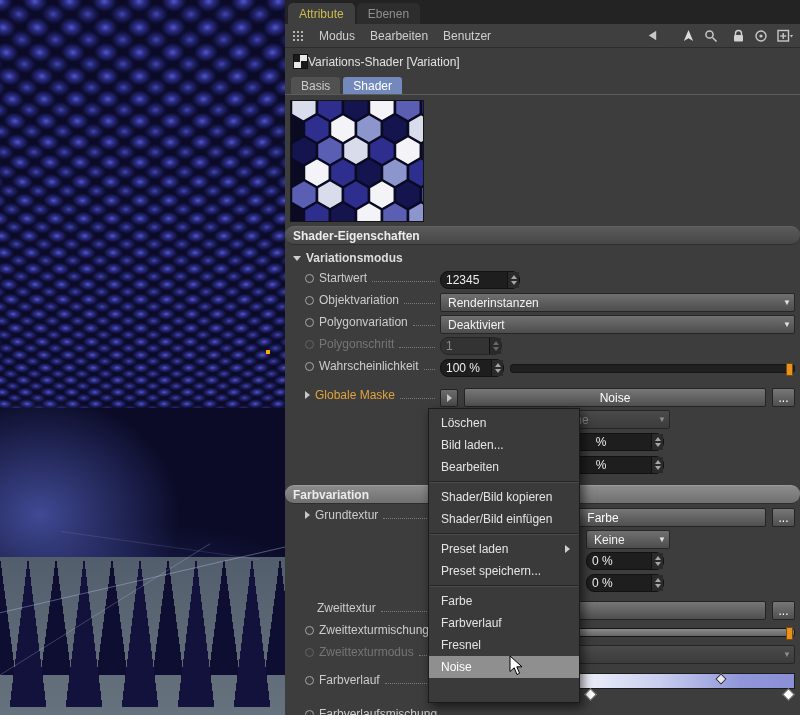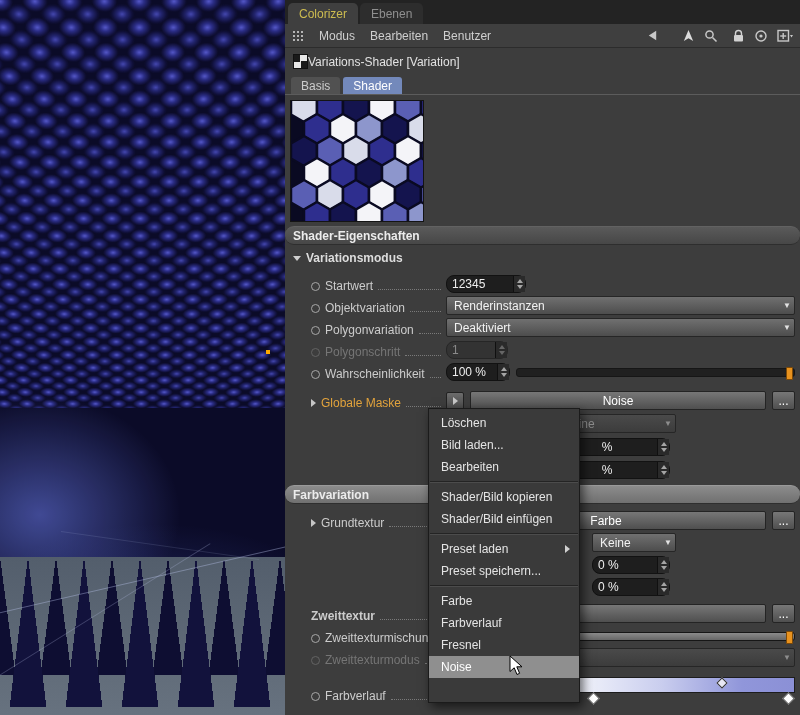--- a/index.html
+++ b/index.html
@@ -43,38 +43,38 @@
   .subtabs{height:19px;display:flex;align-items:flex-end;padding-left:6px;gap:3px;border-bottom:1px solid #5c5c5c;}
   .stab{height:17px;padding:0 10px;display:flex;align-items:center;border-radius:3px 3px 0 0;}
   .stab.basis{background:#515151;color:#cccccc;}
   .stab.shader{background:#7389bb;color:#ffffff;}
   .preview{position:absolute;left:5px;top:100px;width:132px;height:120px;border:1px solid #141414;background:#0a0a22;}
   .rows{position:absolute;left:0;top:226px;right:0;}
   .sect{height:17px;background:linear-gradient(#5a5a5a,#474747);border-top:1px solid #626262;border-bottom:1px solid #2e2e2e;color:#ececec;font-weight:bold;display:flex;align-items:center;padding-left:8px;border-radius:9px;}
   .sect.light{background:linear-gradient(#8c8c8c,#707070);border-top-color:#9a9a9a;}
   .group{display:flex;align-items:center;height:18px;padding-left:8px;color:#dddddd;font-weight:bold;gap:5px;}
   .tri-d{width:0;height:0;border-left:4px solid transparent;border-right:4px solid transparent;border-top:5px solid #cfcfcf;}
-  .prow{display:flex;align-items:flex-end;height:22px;padding:0 5px 0 26px;}
+  .prow{display:flex;align-items:flex-start;height:22px;padding:0 5px 0 20px;}
   .prow.h23{height:23px;}
   .label-area{display:flex;align-items:center;flex:0 0 135px;min-width:0;color:#cccccc;}
   .label-area.dis{color:#757575;}
   .adot{width:7px;height:7px;border:1px solid #a8a8a8;border-radius:50%;margin-right:5px;flex:none;}
   .adot.dis{border-color:#646464;}
   .exp{width:0;height:0;border-top:4px solid transparent;border-bottom:4px solid transparent;border-left:5px solid #c6c6c6;margin-right:5px;flex:none;}
   .lead{flex:1;height:0;border-bottom:1px dotted #7a7a7a;margin:0 5px;position:relative;top:3px;min-width:4px;}
   .widgets{flex:1;display:flex;align-items:center;gap:6px;min-width:0;}
   .numfield{display:flex;align-items:center;background:#1e1e1e;border:1px solid #121212;border-radius:8px;height:16px;color:#eeeeee;}
   .numfield .val{flex:1;padding:0 5px;white-space:nowrap;overflow:hidden;}
   .numfield.ctr .val{text-align:center;}
   .numfield.dis{background:#333333;color:#8a8a8a;border-color:#262626;}
   .stepper{width:11px;align-self:stretch;border-left:1px solid #101010;display:flex;flex-direction:column;align-items:center;justify-content:center;gap:2px;background:#2a2a2a;}
   .tu{width:0;height:0;border-left:3px solid transparent;border-right:3px solid transparent;border-bottom:4px solid #a5a5a5;}
   .td{width:0;height:0;border-left:3px solid transparent;border-right:3px solid transparent;border-top:4px solid #a5a5a5;}
   .dis .tu{border-bottom-color:#666;}.dis .td{border-top-color:#666;}
-  .dropdown{display:flex;align-items:center;background:linear-gradient(#707070,#4d4d4d);border:1px solid #262626;border-radius:2px;height:17px;color:#f2f2f2;margin-top:12px;}
+  .dropdown{display:flex;align-items:center;background:linear-gradient(#707070,#4d4d4d);border:1px solid #262626;border-radius:2px;height:17px;color:#f2f2f2;}
   .dropdown .val{flex:1;padding:0 7px;white-space:nowrap;overflow:hidden;}
   .dropdown .arr{width:14px;text-align:center;font-size:8px;color:#e2e2e2;flex:none;}
   .dropdown.dis{background:linear-gradient(#4a4a4a,#3c3c3c);color:#8d8d8d;}
   .dropdown.dis .arr{color:#8d8d8d;}
   .btn{display:flex;align-items:center;justify-content:center;background:linear-gradient(#777777,#4f4f4f);border:1px solid #242424;border-radius:2px;height:17px;color:#ffffff;white-space:nowrap;}
   .abtn{width:16px;height:16px;flex:none;background:linear-gradient(#6c6c6c,#494949);border:1px solid #222;border-radius:2px;display:flex;align-items:center;justify-content:center;}
   .abtn .exp{margin:0;}
   .more{flex:0 0 21px;}
   .grow1{flex:1;}
   .slider{flex:1;height:7px;background:#202020;border:1px solid #161616;border-radius:3px;position:relative;}
@@ -107,21 +107,21 @@
     <div class="vp-floor"></div>
     <div class="vp-line" style="width:320px;left:-20px;top:580px;transform:rotate(-13deg);"></div>
     <div class="vp-line" style="width:260px;left:-30px;top:612px;transform:rotate(-32deg);opacity:.7;"></div>
     <div class="vp-line" style="width:200px;left:60px;top:545px;transform:rotate(8deg);opacity:.35;"></div>
     <div class="vp-dot" style="left:266px;top:350px;"></div>
   </div>
 
   <div class="panel">
 
     <div class="toptabs">
-      <div class="ttab active">Colorizer</div>
+      <div class="ttab active">Attribute</div>
       <div class="ttab idle">Ebenen</div>
     </div>
 
     <div class="menubar">
       <div class="gridicon"></div>
       <span class="mlabel">Modus</span>
       <span class="mlabel">Bearbeiten</span>
       <span class="mlabel">Benutzer</span>
       <div class="mb-icons">
         <svg width="13" height="13" viewBox="0 0 14 14">
@@ -390,21 +390,21 @@
                 <span class="td"></span>
               </span>
             </div>
         </div>
       </div>
 
       <div class="sp5"></div>
 
       <div class="prow">
         <div class="label-area">
-            <span style="font-weight:bold;">Zweittextur</span>
+            <span style="margin-left:12px;">Zweittextur</span>
             <span class="lead"></span>
           </div>
         <div class="widgets">
           <div class="btn grow1"></div>
           <div class="btn more">...</div>
         </div>
       </div>
 
       <div class="prow">
         <div class="label-area">

